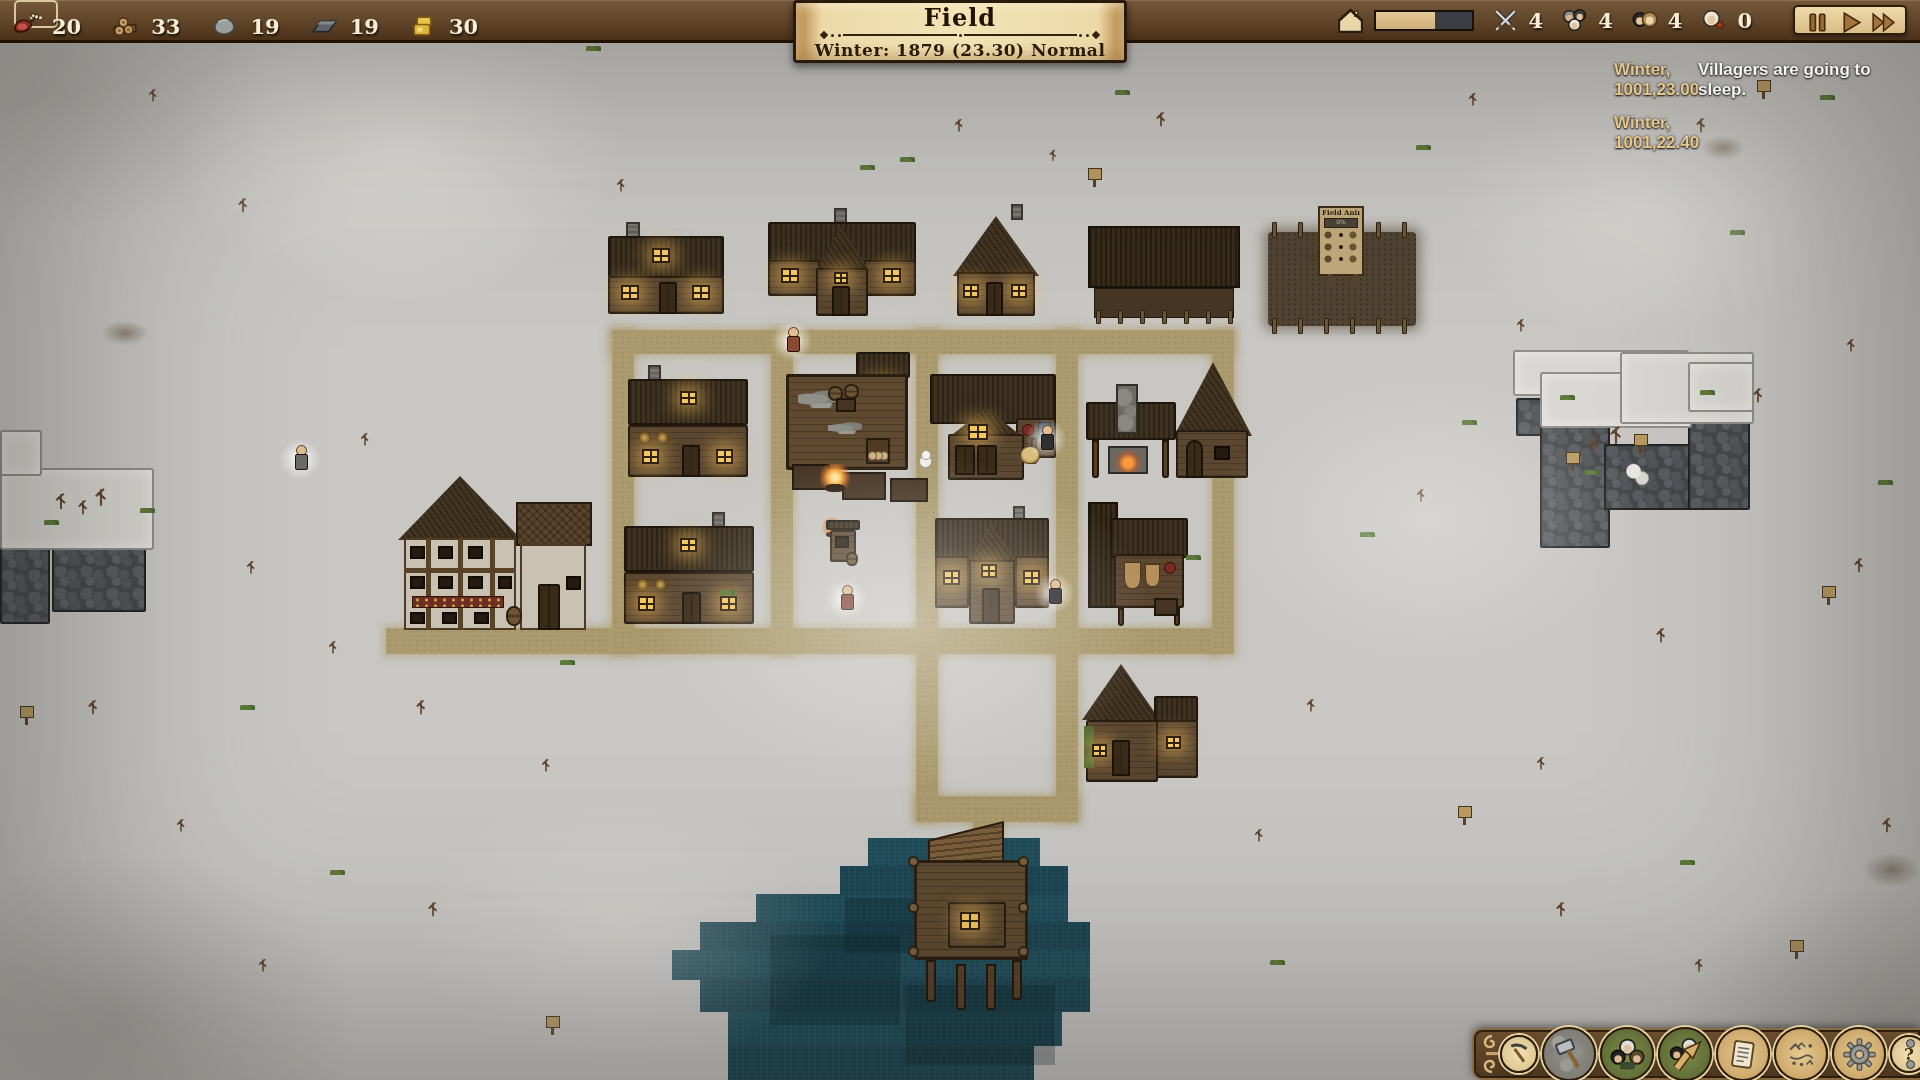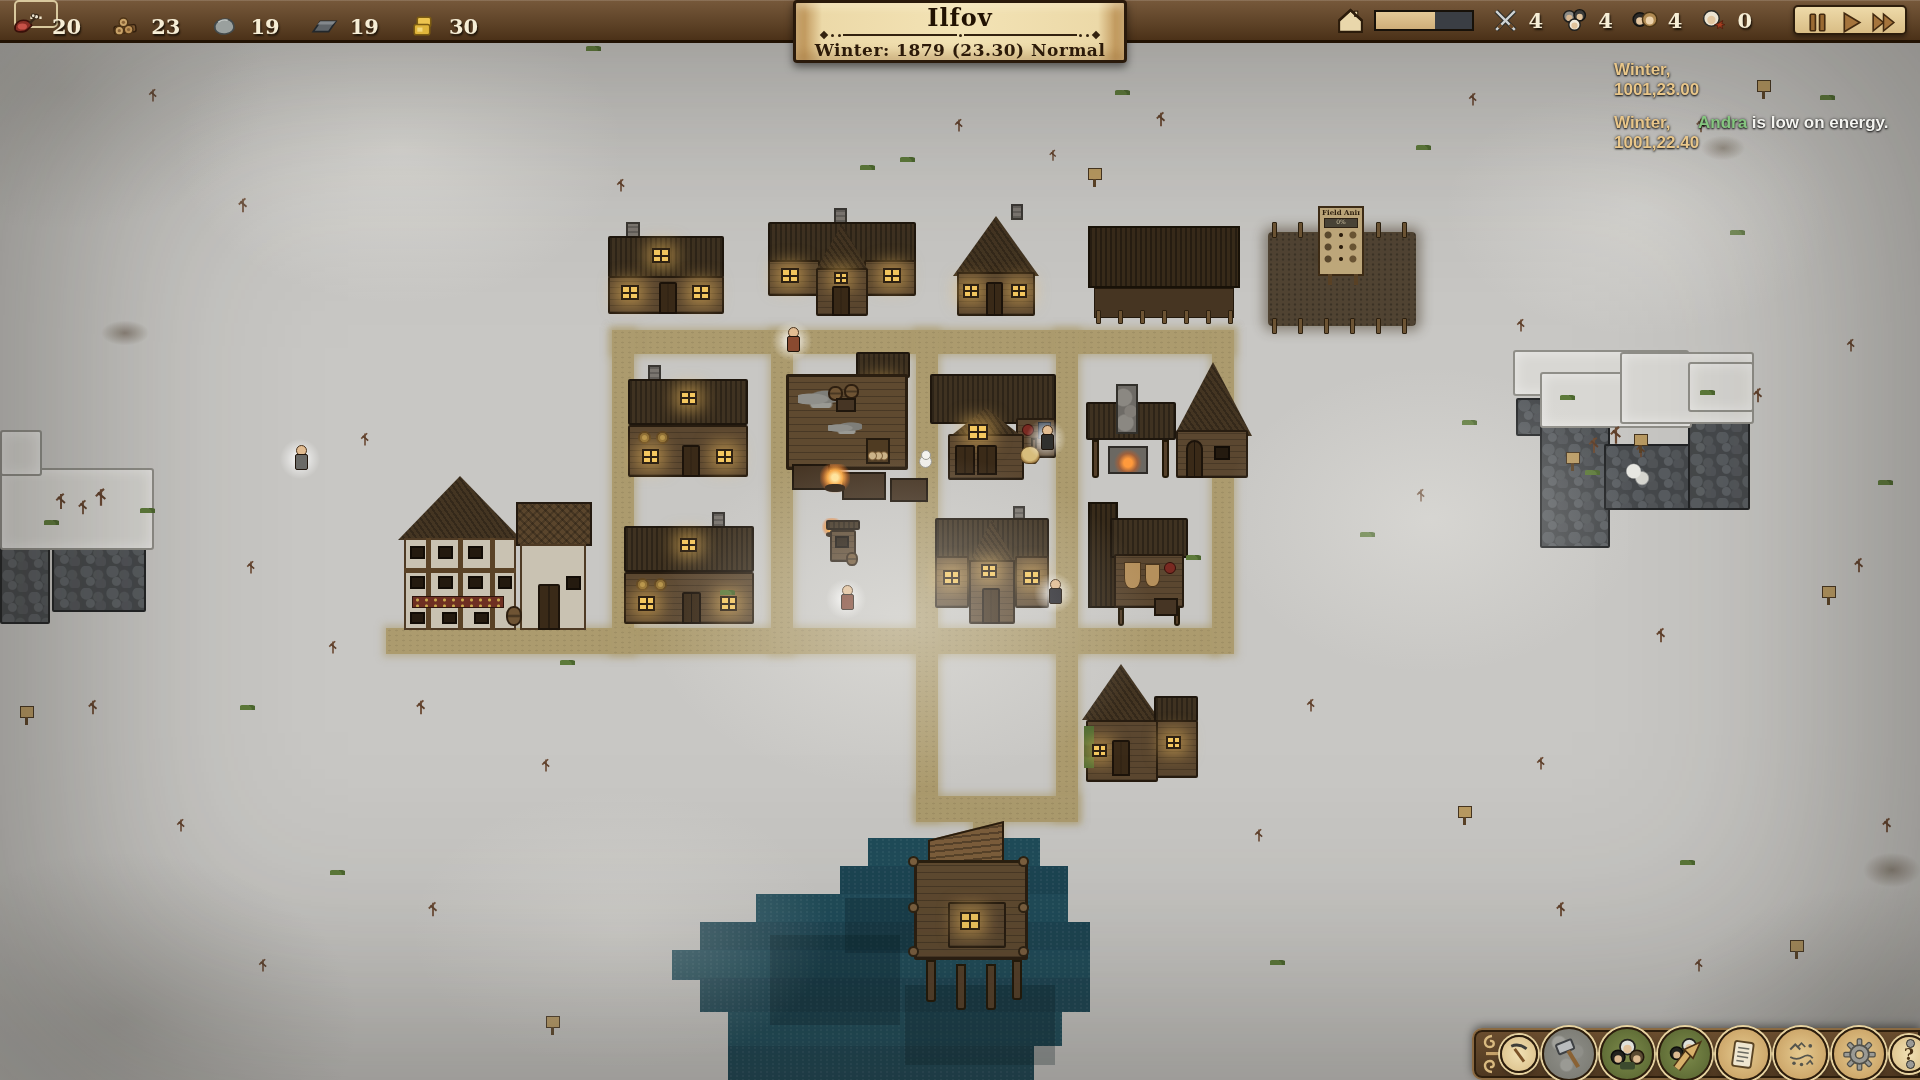--- a/index.html
+++ b/index.html
@@ -545,21 +545,21 @@
           <svg viewBox="0 0 28 28" xmlns="http://www.w3.org/2000/svg">
             <rect x="3" y="13" width="21" height="7" rx="2" transform="rotate(-6 14 16)" fill="#7a5630" stroke="#33200e" stroke-width="1.4"></rect>
             <circle cx="8" cy="18" r="4.2" fill="#c9a369" stroke="#4e3416" stroke-width="1.4"></circle>
             <circle cx="17" cy="17" r="4.2" fill="#bd9257" stroke="#4e3416" stroke-width="1.4"></circle>
             <circle cx="12" cy="10" r="4.2" fill="#c9a369" stroke="#4e3416" stroke-width="1.4"></circle>
             <circle cx="12" cy="10" r="1.6" fill="#8a6336"></circle>
             <circle cx="8" cy="18" r="1.6" fill="#8a6336"></circle>
             <circle cx="17" cy="17" r="1.6" fill="#8a6336"></circle>
           </svg>
         </span>
-        <span class="val">23</span>
+        <span class="val">33</span>
       </div>
       <div class="res-item">
         <span class="icon md">
           <svg viewBox="0 0 28 28" xmlns="http://www.w3.org/2000/svg">
             <path d="M5 17c-2-5 2-9 7-10 5-1 10 1 11 6 1 4-2 7-7 8-5 1-10-1-11-4z" fill="#9aa09e" stroke="#43494a" stroke-width="1.6"></path>
             <path d="M8 10c2-2 6-3 9-2" fill="none" stroke="#c3c8c6" stroke-width="1.4"></path>
           </svg>
         </span>
         <span class="val">19</span>
       </div>
@@ -654,49 +654,49 @@
             <polygon points="8,5 23,14 8,23" fill="#a5743c" stroke="#432a10" stroke-width="1.6"></polygon>
           </svg></span></button>
     <button class="pb-btn"><span class="icon md"><svg viewBox="0 0 28 28" xmlns="http://www.w3.org/2000/svg">
             <polygon points="4,6 14,14 4,22" fill="#a5743c" stroke="#432a10" stroke-width="1.5"></polygon>
             <polygon points="14,6 24,14 14,22" fill="#a5743c" stroke="#432a10" stroke-width="1.5"></polygon>
           </svg></span></button>
   </div>
 </div>
 
 <div id="banner">
-  <div id="banner-title">Ilfov</div>
+  <div id="banner-title">Field</div>
   <div class="divider">
     <span class="dmd"></span>
       <span class="ddot"></span>
       <span class="ddot"></span>
     <span class="div-line"></span>
       <span class="ddot"></span>
       <span class="div-line"></span>
     <span class="ddot"></span>
       <span class="ddot"></span>
       <span class="dmd"></span>
   </div>
   <div id="banner-sub">Winter: 1879 (23.30)  Normal</div>
 </div>
 
 <div id="eventlog">
   <div class="ev">
     <div class="ev-time">
       <div>Winter,</div>
         <div>1001,23.00</div>
     </div>
+    <div class="ev-msg">
+      <span class="ev-name"></span><span>Villagers are going to sleep.</span>
+    </div>
   </div>
   <div class="ev">
     <div class="ev-time">
       <div>Winter,</div>
         <div>1001,22.40</div>
-    </div>
-    <div class="ev-msg">
-      <span class="ev-name">Andra</span><span> is low on energy.</span>
     </div>
   </div>
 </div>
 
 <div id="toolbar">
   <span class="curl">
     <svg viewBox="0 0 16 44">
         <path d="M12 4 C3 5 3 15 10 15 C15 15 15 8 10 9" fill="none" stroke="#d9ba80" stroke-width="2.4"></path>
         <path d="M12 40 C3 39 3 29 10 29 C15 29 15 36 10 35" fill="none" stroke="#d9ba80" stroke-width="2.4"></path>
       </svg>

